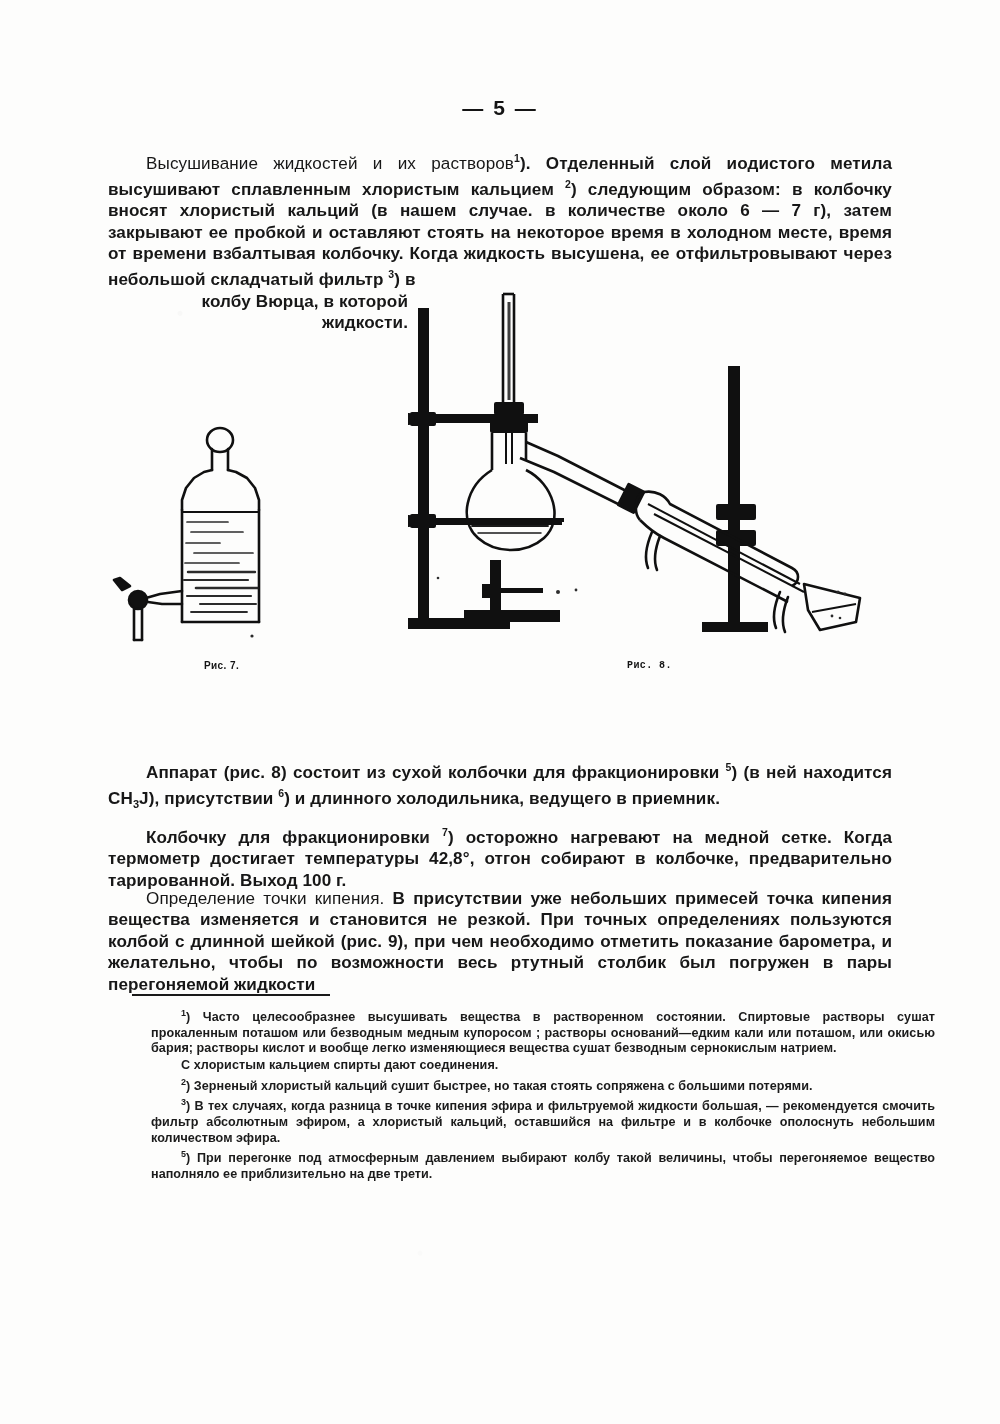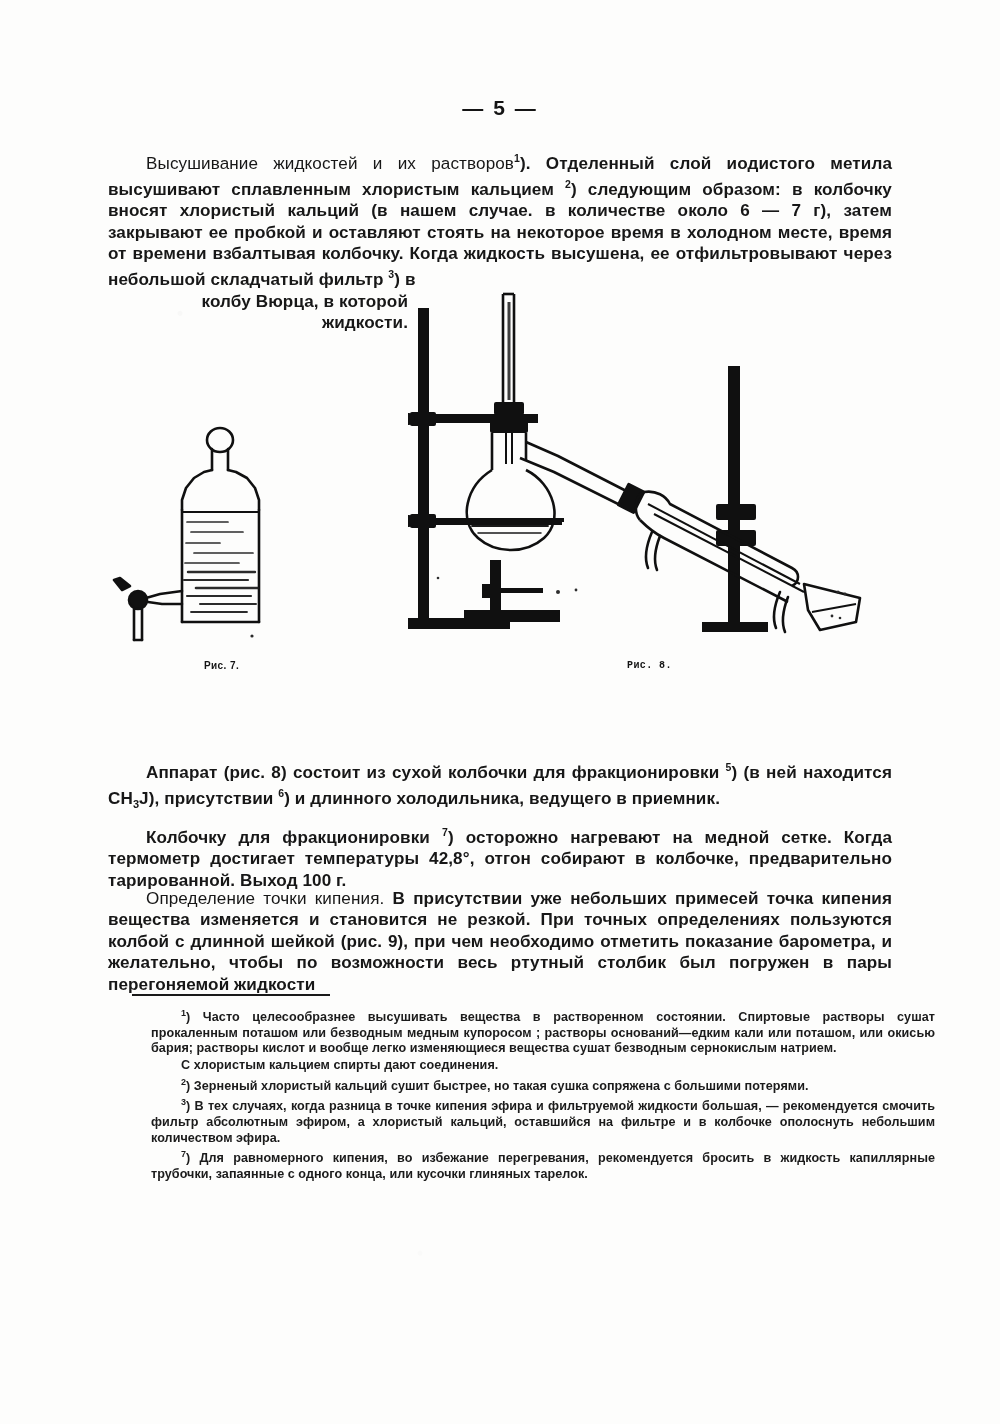--- a/index.html
+++ b/index.html
@@ -333,23 +333,23 @@
   <div class="fn-rule"></div>
 
   <div class="footnotes">
     <p>
       <span class="fn-indent"></span><sup>1</sup><span>) Часто целесообразнее  высушивать вещества в растворенном  состоянии.  Спиртовые растворы сушат прокаленным поташом или безводным медным купоросом ; растворы оснований—едким кали или поташом, или окисью бария; растворы кислот и вообще легко изменяющиеся вещества сушат безводным сернокислым натрием.</span>
     </p>
     <p class="plain-note">
       <span class="fn-indent"></span><span>С хлористым кальцием спирты дают соединения.</span>
     </p>
     <p>
-      <span class="fn-indent"></span><sup>2</sup><span>) Зерненый хлористый кальций сушит быстрее, но такая сушка сопряжена с большими потерями.</span>
+      <span class="fn-indent"></span><sup>2</sup><span>) Зерненый хлористый кальций сушит быстрее, но такая стоять сопряжена с большими потерями.</span>
     </p>
     <p>
       <span class="fn-indent"></span><sup>3</sup><span>) В тех случаях, когда разница в точке кипения эфира и фильтруемой жидкости большая, — рекомендуется смочить фильтр абсолютным эфиром, а хлористый кальций, оставшийся на фильтре и в колбочке ополоснуть небольшим количеством эфира.</span>
     </p>
     <p>
-      <span class="fn-indent"></span><sup>7</sup><span>) Для  равномерного  кипения,  во избежание  перегревания,  рекомендуется  бросить в жидкость  капиллярные трубочки,  запаянные с одного конца,  или кусочки глиняных тарелок.</span>
+      <span class="fn-indent"></span><sup>5</sup><span>) При перегонке под атмосферным давлением выбирают колбу  такой величины, чтобы перегоняемое вещество наполняло ее приблизительно на две трети.</span>
     </p>
   </div>
 
 </div>
 
 </body></html>

